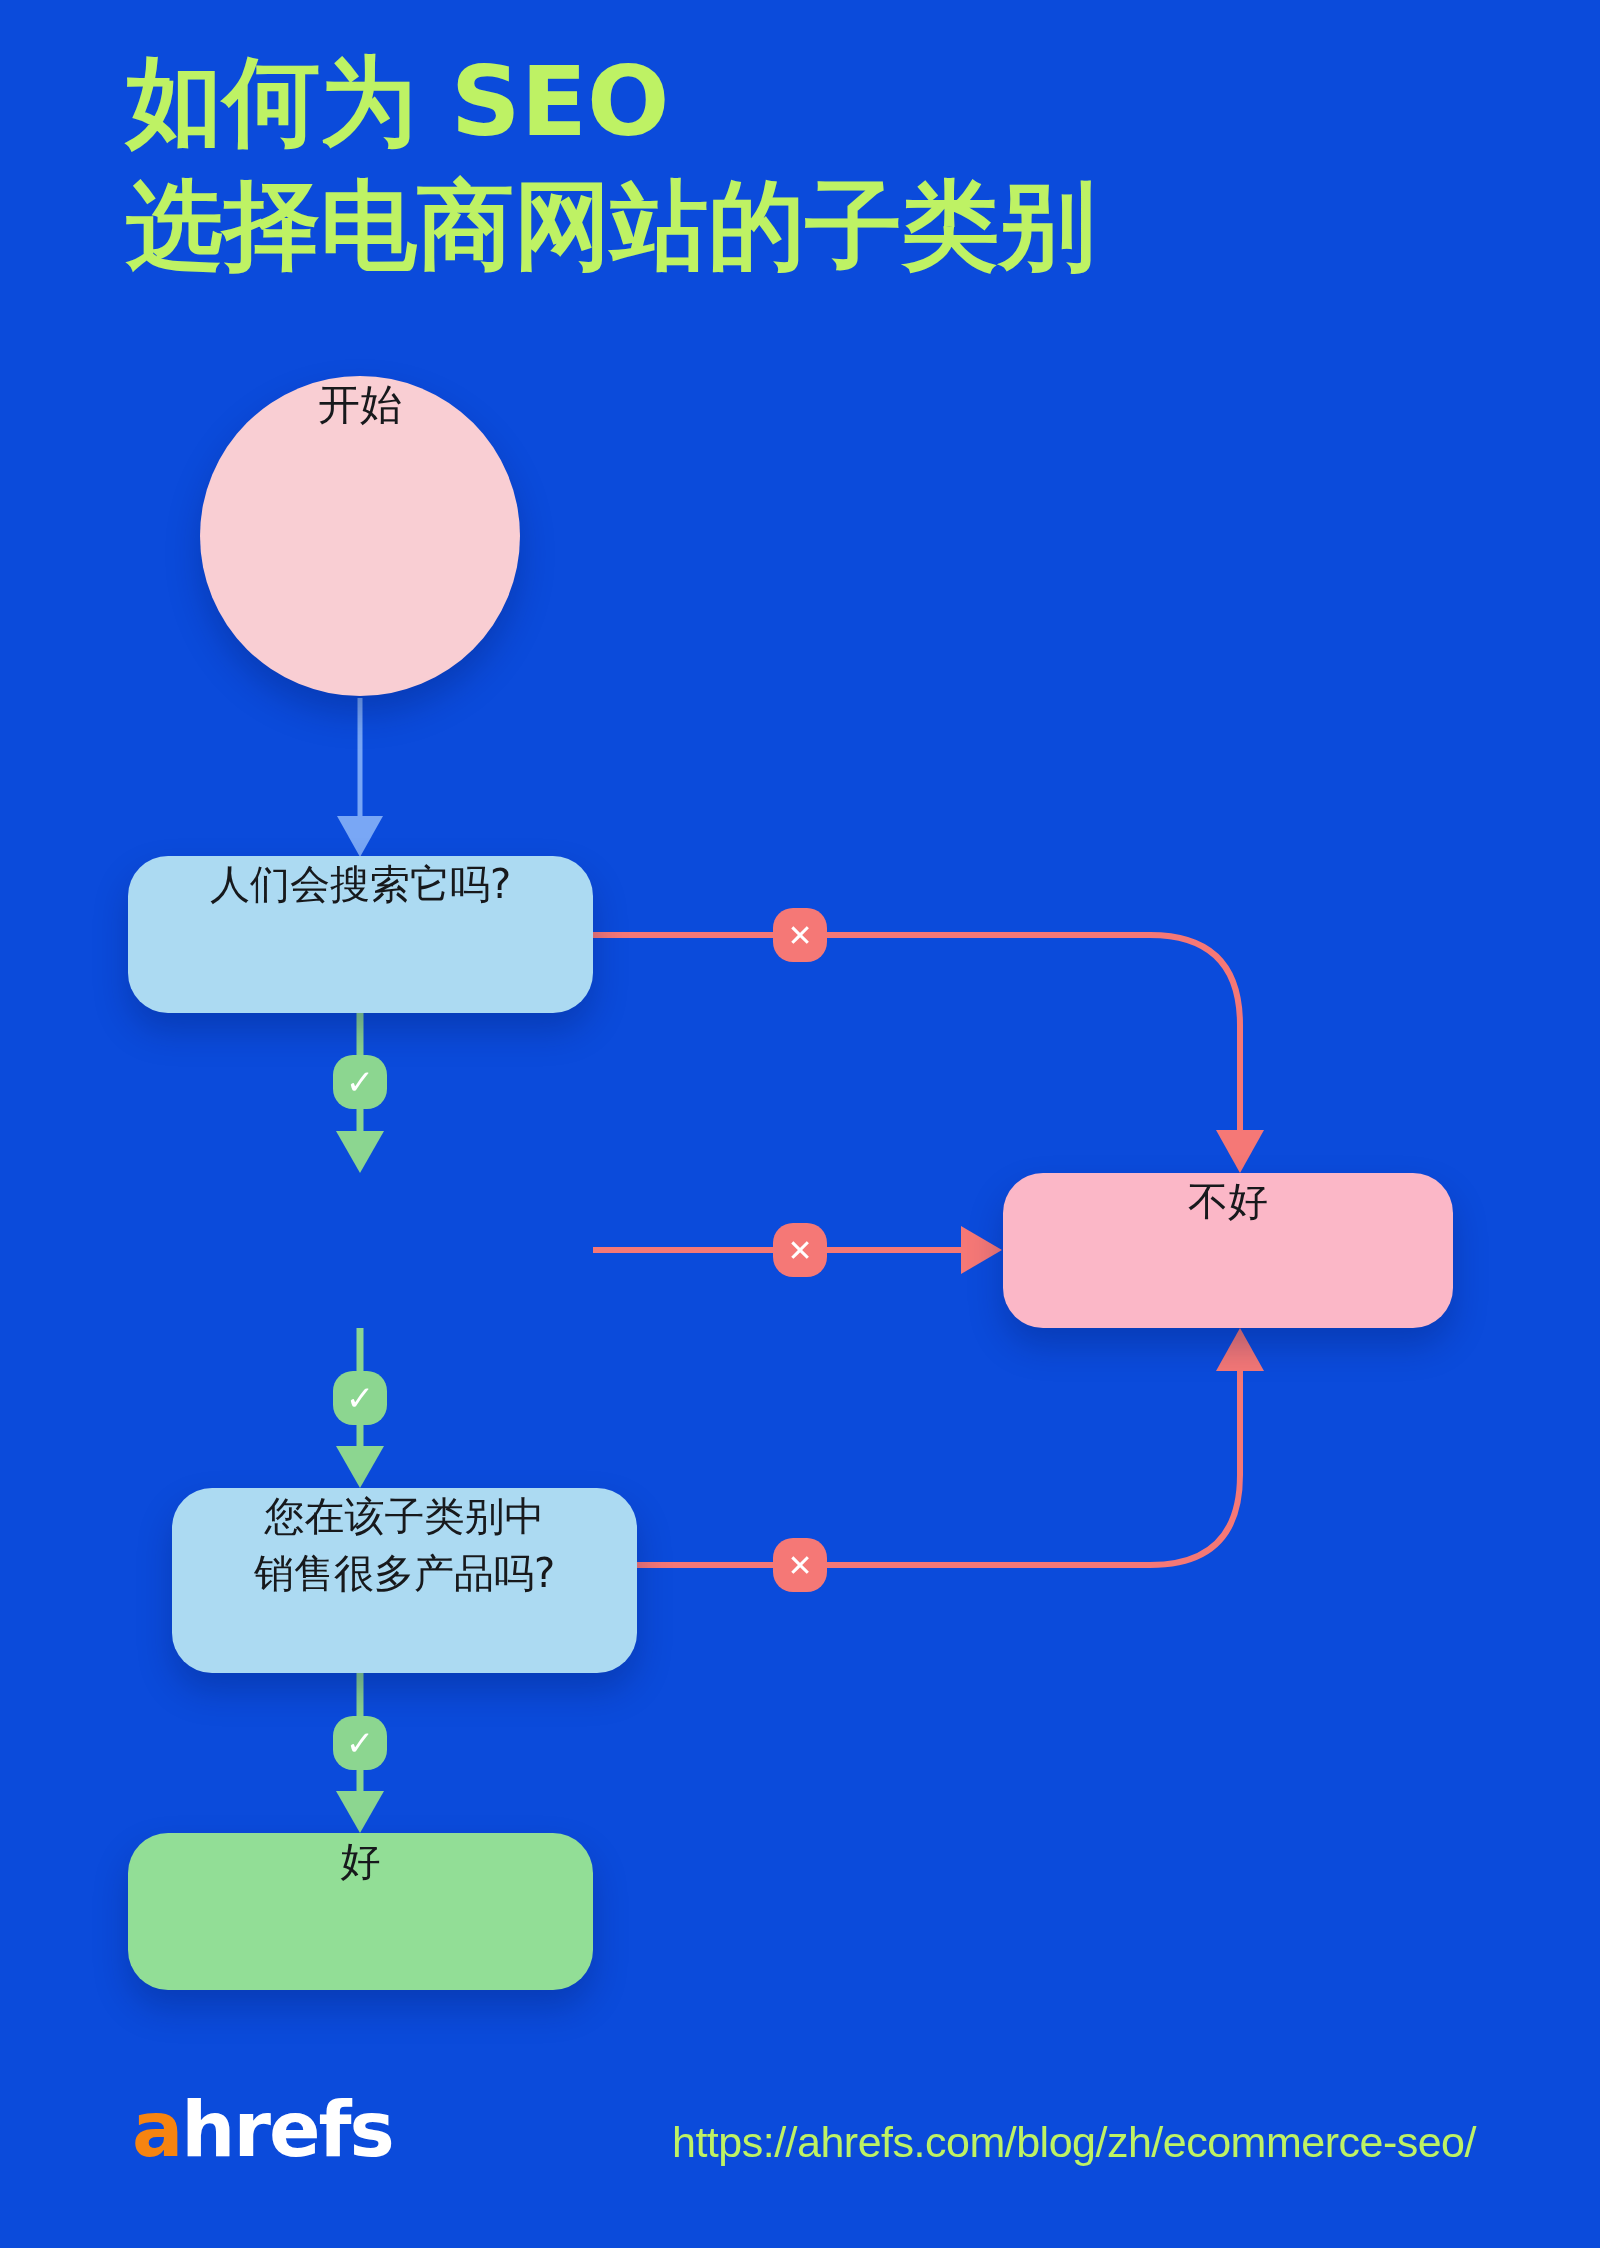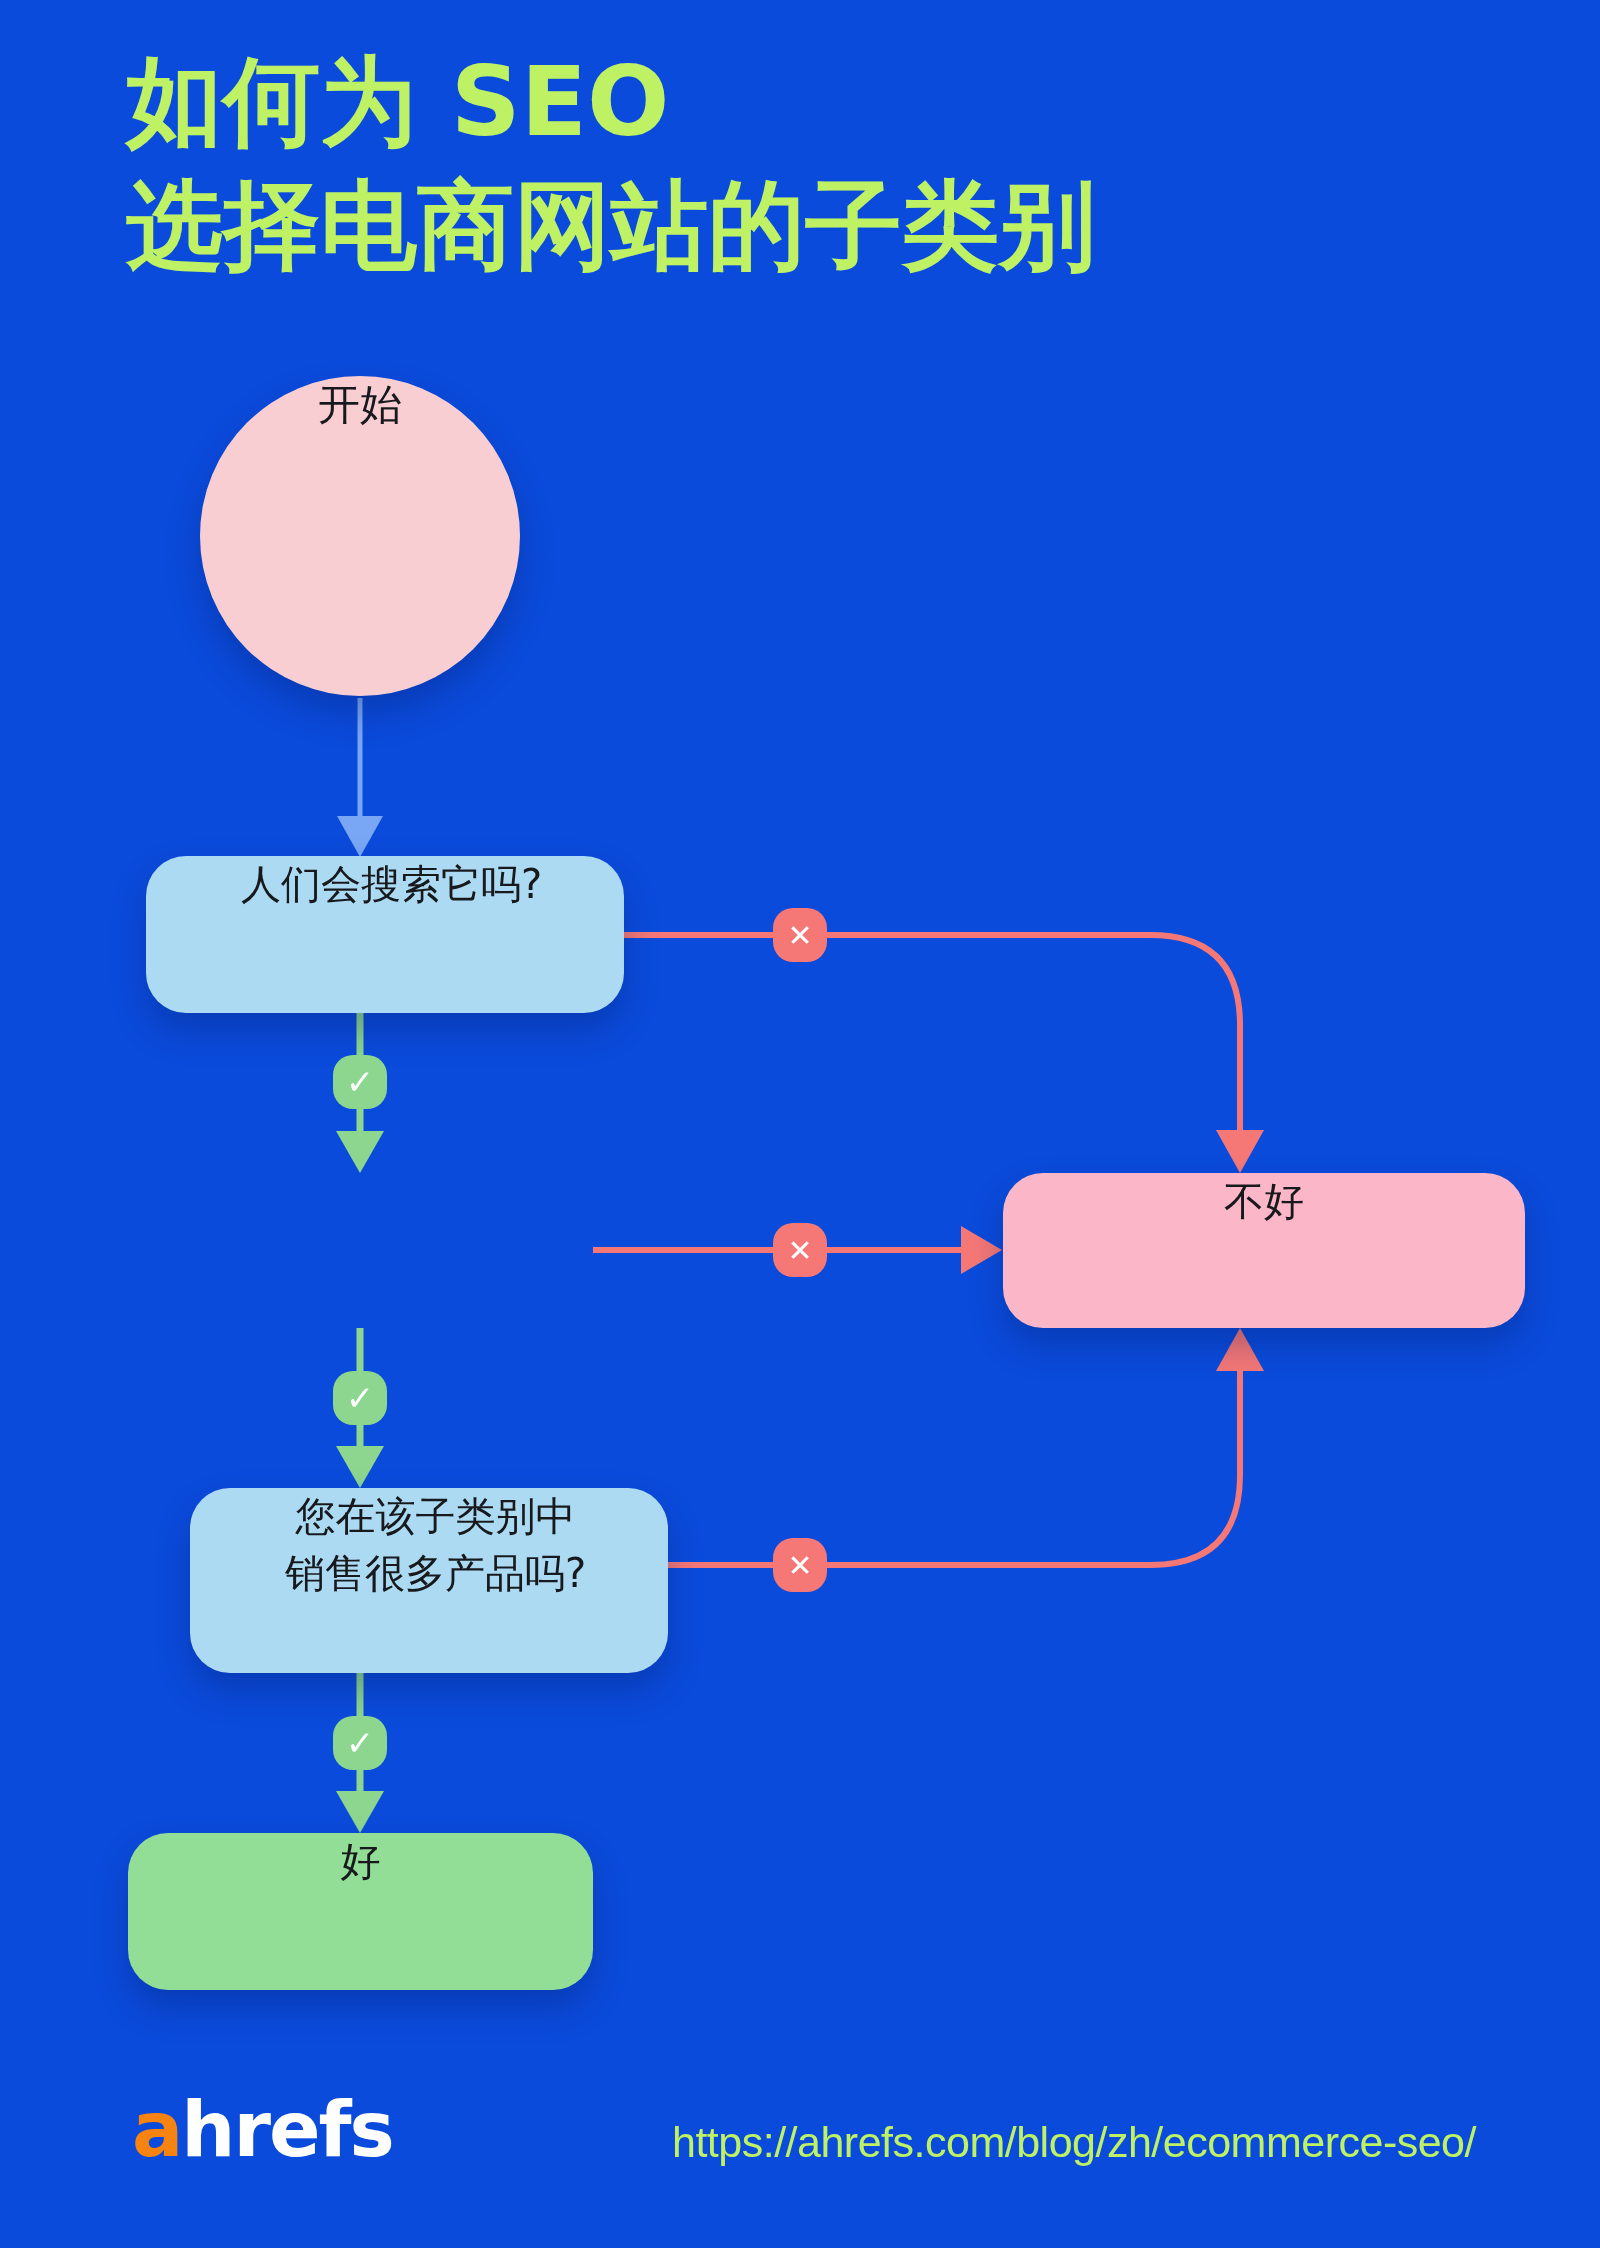--- a/index.html
+++ b/index.html
@@ -17,26 +17,26 @@
   .node {
     position:absolute; display:flex; align-items:flex-start; justify-content:center;
     color:#17191C; font-size:40px; font-weight:500; line-height:57px;
     text-align:center; white-space:pre-line;
     box-shadow:0 18px 34px rgba(3,22,90,0.28);
   }
   .node-start {
     left:200px; top:376px; width:320px; height:320px;
     border-radius:50%; background:#F9CED3; font-size:42px;
   }
-  .node-q { left:146px; width:465px; border-radius:40px; background:#ACDAF2;padding-left:13px; }
+  .node-q { left:128px; width:465px; border-radius:40px; background:#ACDAF2; }
   #q1 { top:856px;  height:157px; }
   #q2 { top:1173px; height:155px; }
   #q3 { top:1488px; height:185px;margin-left:44px; }
   .node-good { left:128px; top:1833px; width:465px; height:157px; border-radius:40px; background:#92DE96; }
-  .node-bad  { left:1003px; top:1173px; width:522px; height:155px; border-radius:40px; background:#FBB7C7; }
+  .node-bad  { left:1003px; top:1173px; width:450px; height:155px; border-radius:40px; background:#FBB7C7; }
   .badge {
     position:absolute; width:54px; height:54px; border-radius:20px;
     display:flex; align-items:center; justify-content:center;
     color:#FFFFFF; font-weight:700;
   }
   .badge-yes { background:#8CD690; font-size:34px; left:333px; }
   .badge-no  { background:#F57876; font-size:30px; left:773px; }
   #yes1 { top:1055px; } #yes2 { top:1371px; } #yes3 { top:1716px; }
   #no1  { top:908px; }  #no2  { top:1223px; } #no3  { top:1538px; }
   .logo {

